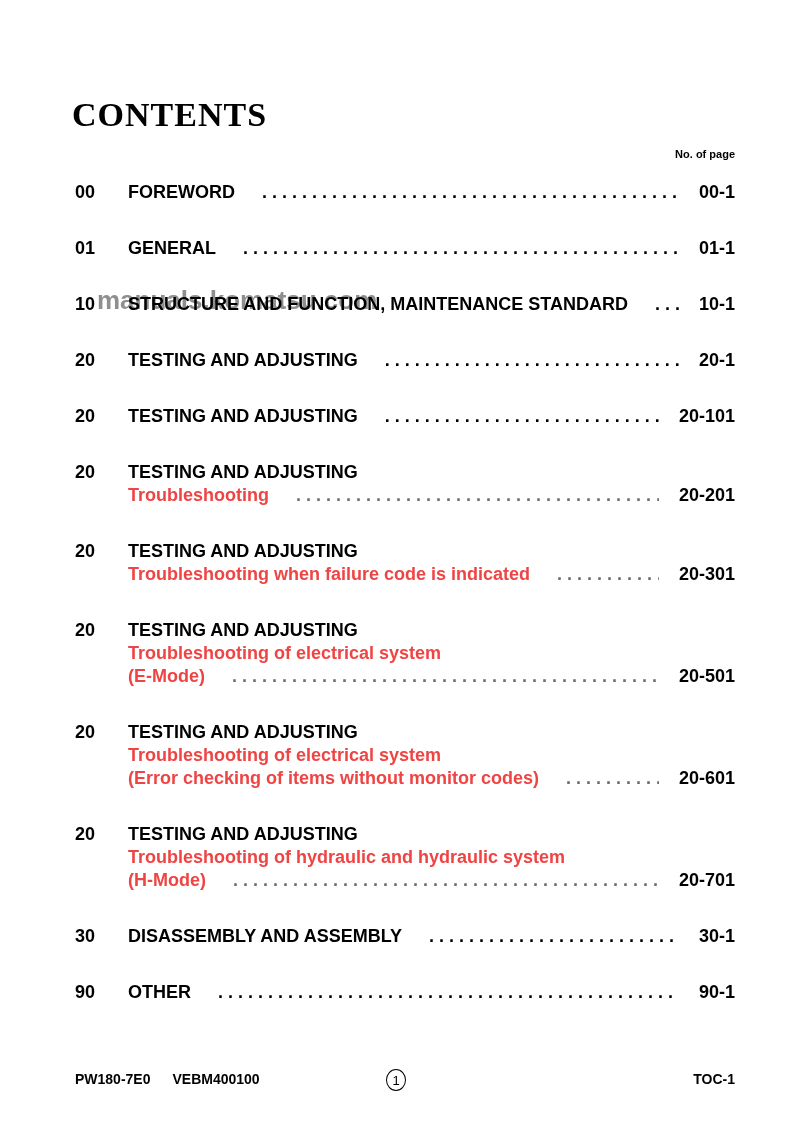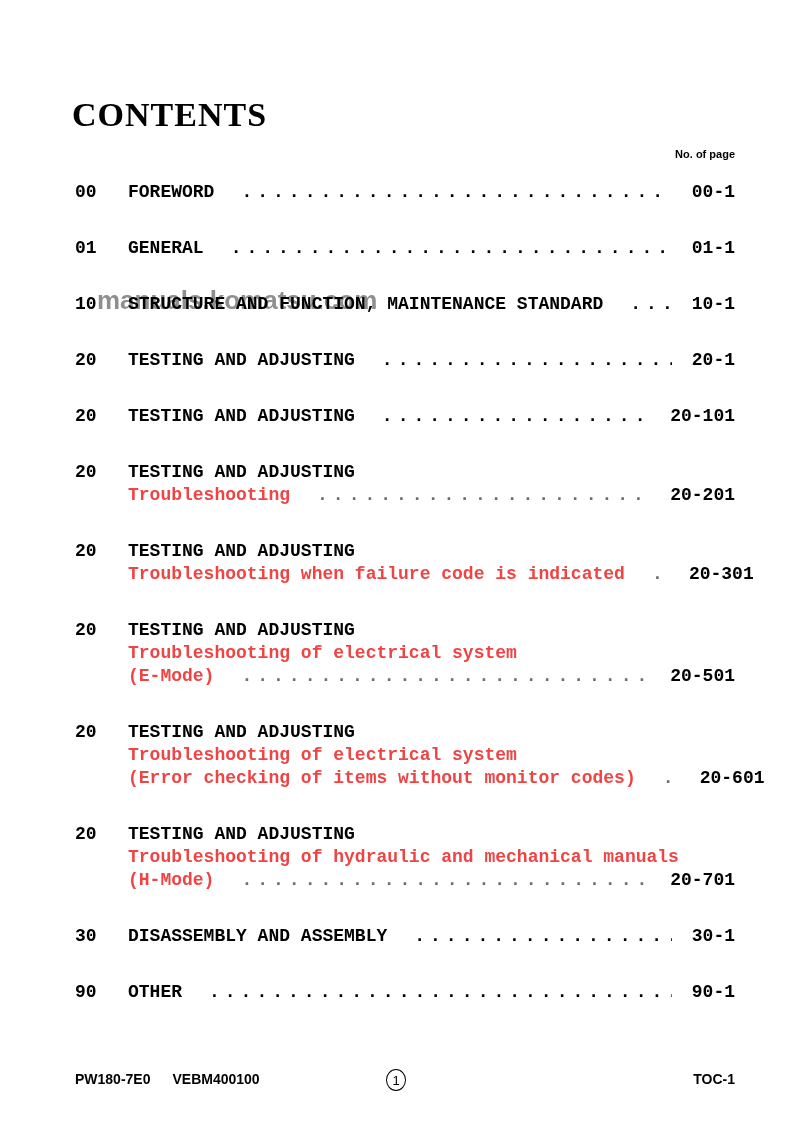--- a/index.html
+++ b/index.html
@@ -22,21 +22,21 @@
     font-size:11px;font-weight:bold;
   }
   .watermark{
     position:absolute;left:97px;top:285px;
     font-size:26px;font-weight:bold;
     color:#8f8f8f;z-index:0;white-space:nowrap;
   }
   .toc{
     position:absolute;left:75px;right:58px;top:181px;z-index:1;
   }
-  .entry{display:flex;margin-bottom:33px;font-family:Liberation Mono, monospace;}
+  .entry{display:flex;margin-bottom:33px;}
   .entry .num{
     width:53px;flex:0 0 53px;
     font-size:18px;font-weight:bold;line-height:23px;
   }
   .entry .body{flex:1;min-width:0;}
   .line{display:flex;align-items:flex-start;line-height:23px;gap:20px;}
   .ttl{
     font-size:18px;font-weight:bold;white-space:nowrap;
   }
   .sub{color:#6e6e6e;}
@@ -186,21 +186,21 @@
           </div>
         </div>
       </div>
       <div class="entry">
         <span class="num">20</span>
         <div class="body">
           <div class="line">
             <span class="ttl">TESTING AND ADJUSTING</span>
           </div>
           <div class="line sub">
-            <span class="ttl">Troubleshooting of hydraulic and mechanical manuals</span>
+            <span class="ttl">Troubleshooting of hydraulic and hydraulic system</span>
           </div>
           <div class="line sub">
             <span class="ttl">(H-Mode)</span>
             <span class="leader">..........................................................................................</span>
             <span class="pg">20-701</span>
           </div>
         </div>
       </div>
       <div class="entry">
         <span class="num">30</span>

